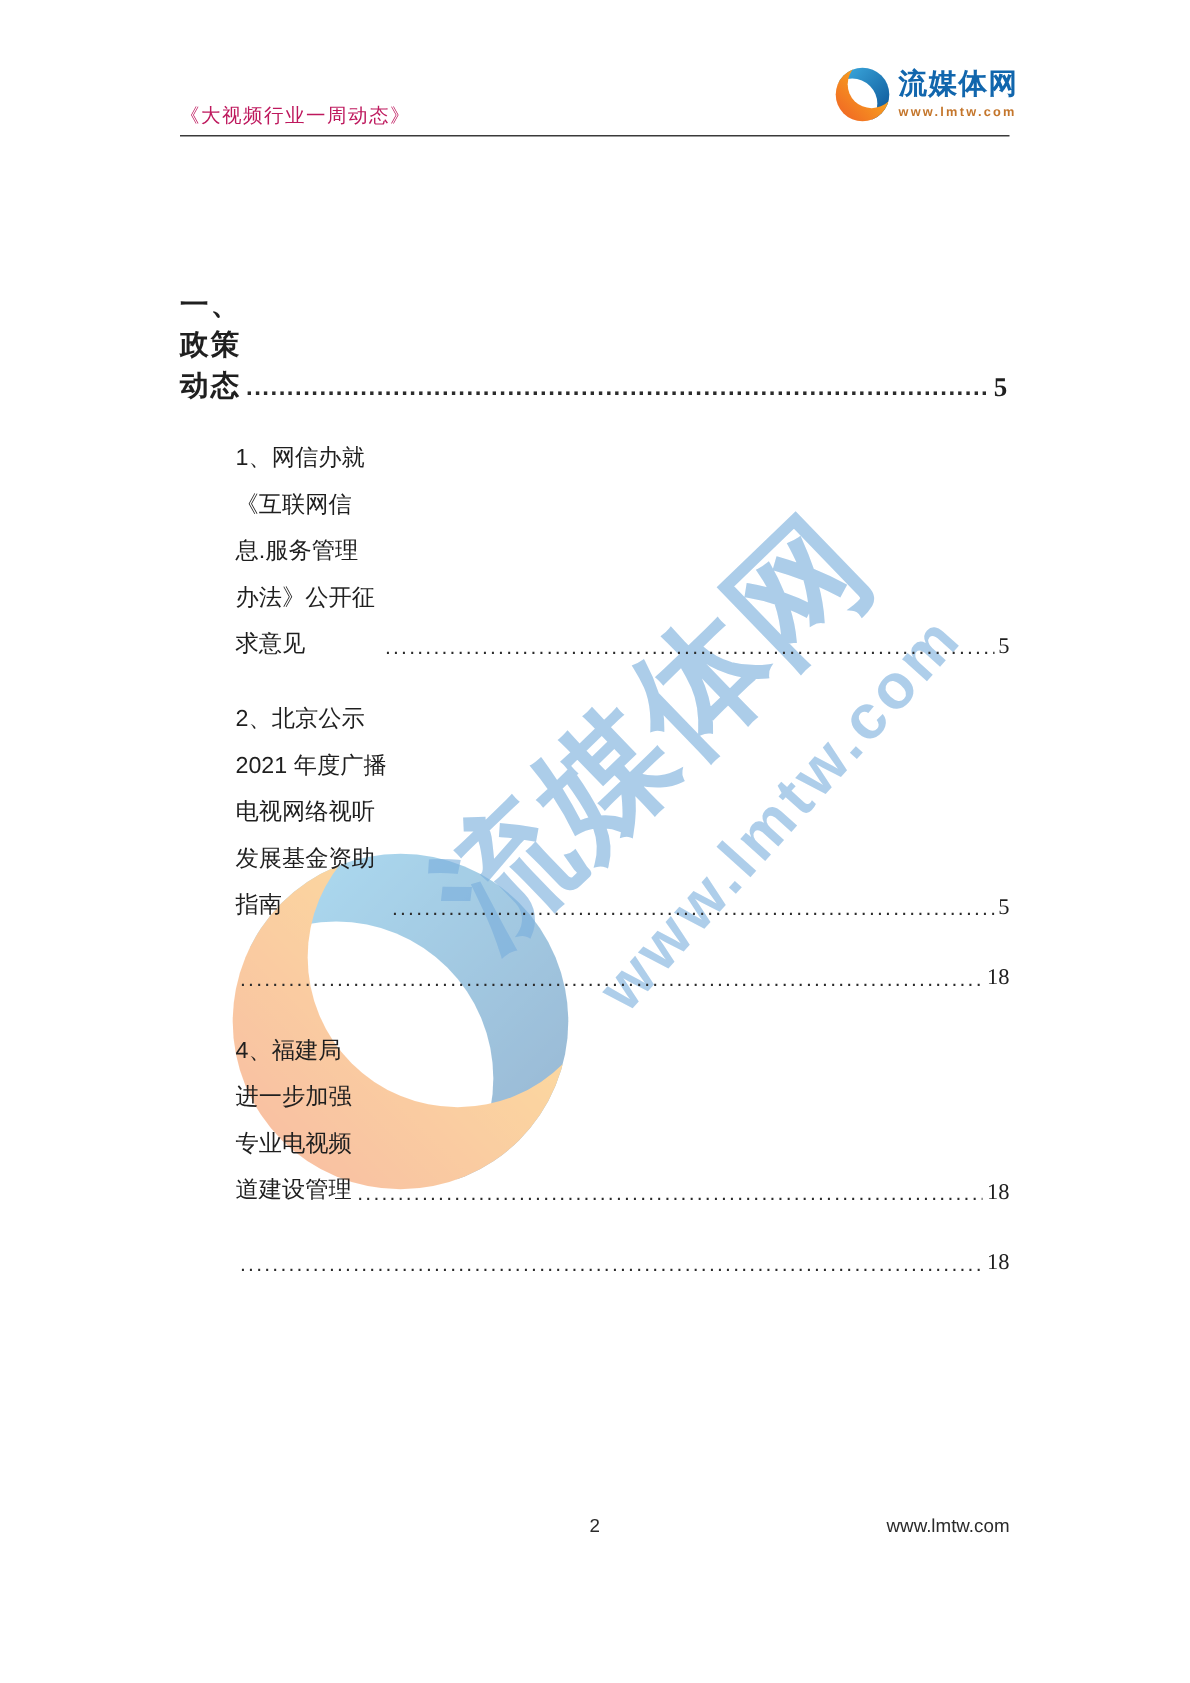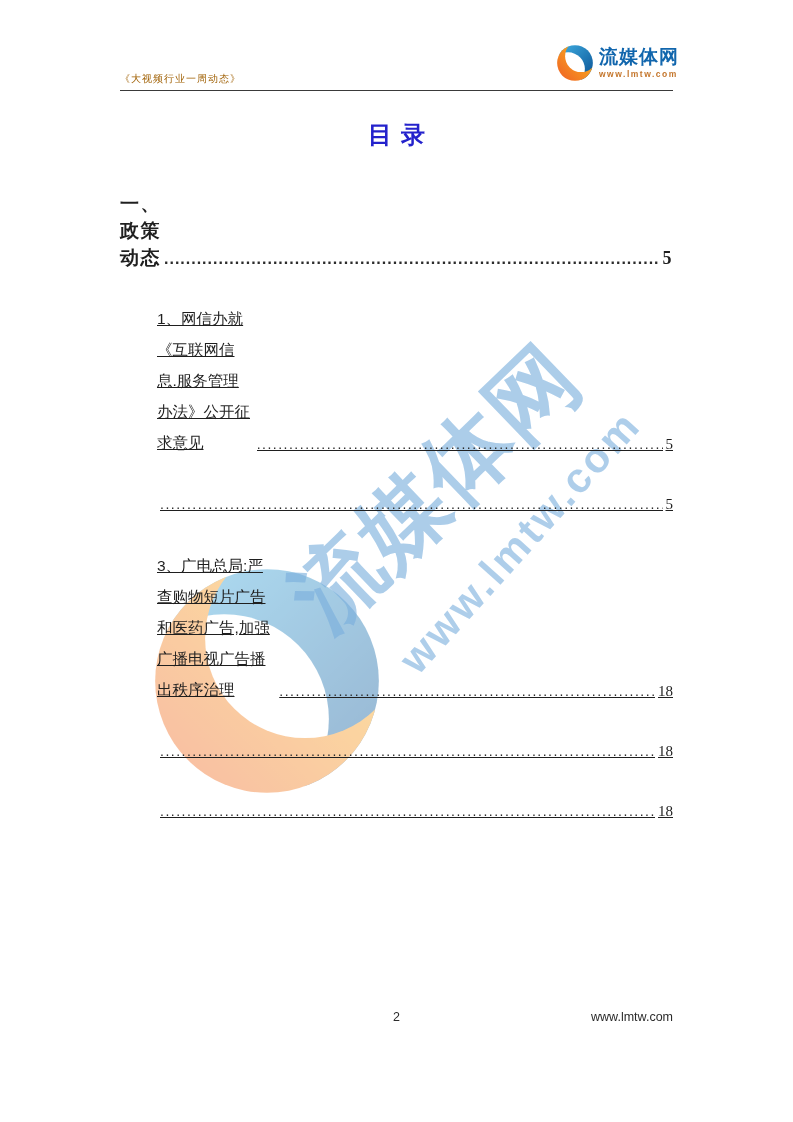--- a/index.html
+++ b/index.html
@@ -15,21 +15,21 @@
               white-space:nowrap; letter-spacing:2px; transform:rotate(-44deg);
               color:var(--watermark-blue,#7aafdd); opacity:.62; }
   .wm-url   { position:absolute; left:352px; top:518px; font-size:42px; font-weight:bold;
               white-space:nowrap; letter-spacing:3px; transform:rotate(-48deg);
               color:var(--watermark-blue,#7aafdd); opacity:.60; }
 
   
   .content { position:absolute; inset:0; z-index:2; }
 
   .header { position:absolute; left:120px; top:44px; width:553px; height:46px; }
-  .doc-title { position:absolute; left:0; bottom:4px; font-size:10px; color:#a16207;
+  .doc-title { position:absolute; left:0; bottom:4px; font-size:13px; color:#be185d;
                letter-spacing:1px;font-family:Liberation Mono, monospace; }
   .logo { position:absolute; right:-6px; top:0; display:flex; align-items:center; }
   .logo-icon { width:38px; height:38px; flex:0 0 auto; }
   .logo-txt { margin-left:5px; }
   .logo-title { font-size:19px; font-weight:bold; color:var(--accent-blue,#1166ad);
                 letter-spacing:1px; line-height:20px; }
   .logo-url { font-size:8.5px; font-weight:bold; color:var(--logo-url-orange,#c4762c);
               letter-spacing:1.5px; line-height:10px; margin-top:2px; }
 
   .header-rule { position:absolute; left:120px; top:90px; width:553px; height:0;
@@ -48,22 +48,22 @@
                 color:#2b2b2b; margin:0 3px; }
   .toc-page { flex:0 0 auto;
               font-family:"Liberation Serif","DejaVu Serif",serif; }
 
   .toc-entry.lvl1 { font-size:19px; font-weight:bold; line-height:27px;
                     letter-spacing:1.5px; margin-top:26px; margin-bottom:6px; }
   .toc-entry.lvl1:first-child { margin-top:4px; }
   .toc-entry.lvl1 .toc-leader { font-size:16px; letter-spacing:1px; line-height:25px; }
   .toc-entry.lvl1 .toc-page { font-size:18px; font-weight:700; line-height:25px; }
 
-  .toc-entry.lvl2 { font-size:15.5px; line-height:31px; margin-top:32px;
-                    padding-left:37px;text-decoration:underline; }
+  .toc-entry.lvl2 { font-size:15.5px; line-height:31px; margin-top:19px;
+                    padding-left:37px; }
   .toc-entry.lvl2 .toc-leader { font-size:14px; letter-spacing:1.5px; line-height:28px; }
   .toc-entry.lvl2 .toc-page { font-size:15px; line-height:28px; }
 
   .footer { position:absolute; left:120px; top:1010px; width:553px; height:20px;
             font-size:12.5px; color:#2b2b2b; }
   .footer-page { position:absolute; left:50%; transform:translateX(-50%); }
   .footer-site { position:absolute; right:0; }
 
   .svg-defs { position:absolute; width:0; height:0; }
 </style>
@@ -114,43 +114,43 @@
           </svg>
         <div class="logo-txt">
           <div class="logo-title">流媒体网</div>
           <div class="logo-url">www.lmtw.com</div>
         </div>
       </div>
     </div>
 
     <div class="header-rule"></div>
 
-    <h1 class="toc-title">目录</h1>
 
     <div class="toc-list">
         <div class="toc-entry lvl1">
           <span class="toc-label">一、政策动态</span>
           <span class="toc-leader">............................................................................................................................................................................................................................................................................................................</span>
           <span class="toc-page">5</span>
         </div>
         <div class="toc-entry lvl2">
           <span class="toc-label">1、网信办就《互联网信息.服务管理办法》公开征求意见</span>
           <span class="toc-leader">............................................................................................................................................................................................................................................................................................................</span>
           <span class="toc-page">5</span>
         </div>
         <div class="toc-entry lvl2">
+          <span class="toc-label">2、北京公示 2021 年度广播电视网络视听发展基金资助指南</span>
           <span class="toc-leader">............................................................................................................................................................................................................................................................................................................</span>
           <span class="toc-page">5</span>
         </div>
         <div class="toc-entry lvl2">
-          <span class="toc-label">3、广电总局:严查购物短片广告和医药广告,加强广播电视广告播出秩序治理</span>
           <span class="toc-leader">............................................................................................................................................................................................................................................................................................................</span>
           <span class="toc-page">18</span>
         </div>
         <div class="toc-entry lvl2">
+          <span class="toc-label">4、福建局进一步加强专业电视频道建设管理</span>
           <span class="toc-leader">............................................................................................................................................................................................................................................................................................................</span>
           <span class="toc-page">18</span>
         </div>
         <div class="toc-entry lvl2">
           <span class="toc-leader">............................................................................................................................................................................................................................................................................................................</span>
           <span class="toc-page">18</span>
         </div>
       </div>
 
     <div class="footer">

